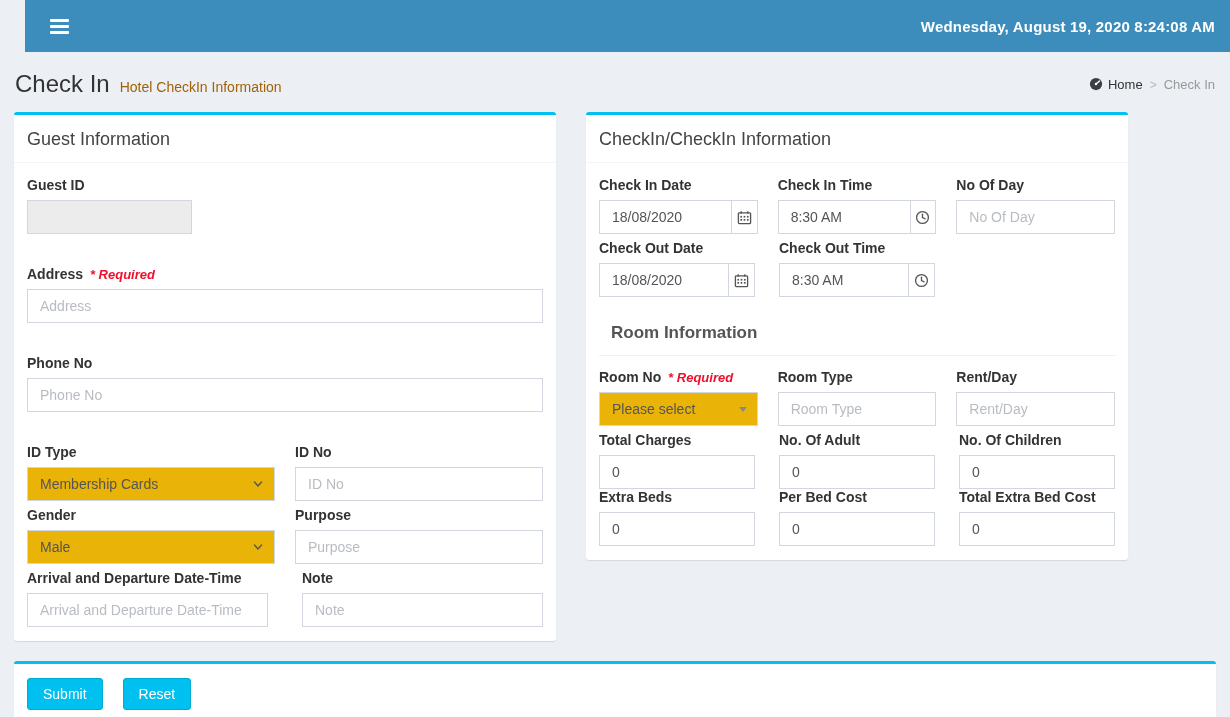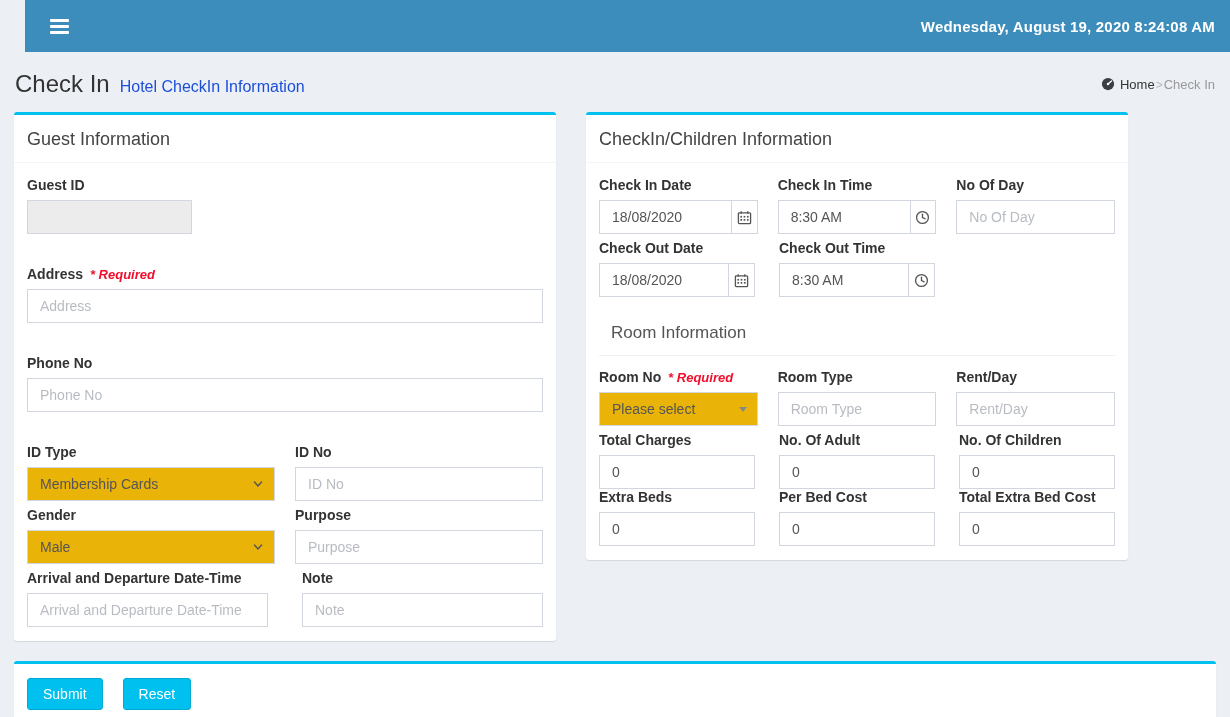--- a/index.html
+++ b/index.html
@@ -24,22 +24,22 @@
   .hamburger { width: 40px; height: 36px; display: flex; flex-direction: column;
     justify-content: center; gap: 3px; cursor: pointer; padding: 0 10px; }
   .hamburger span { display: block; height: 3px; width: 19px; background: #fff; border-radius: 1px; }
   .nav-datetime { color: #fff; font-weight: bold; font-size: 15px; letter-spacing: .2px; }
 
   
   .content { padding: 0 14px; }
   .page-header { display: flex; align-items: center; justify-content: space-between; padding: 18px 1px 14px 1px; }
   .ph-left { display: flex; align-items: baseline; gap: 10px; }
   .page-title { font-size: 24px; font-weight: 500; color: #333; }
-  .page-subtitle { font-size: 16px; color: #1d4ed8; }
-  .breadcrumb { display: flex; align-items: flex-end; gap: 1px; font-size: 13px; }
+  .page-subtitle { font-size: 14px; color: #a16207; }
+  .breadcrumb { display: flex; align-items: flex-end; gap: 7px; font-size: 13px; }
   .breadcrumb .bc-home { color: #333; display: flex; align-items: center; gap: 5px; cursor: pointer; }
   .breadcrumb .bc-sep { color: #b5bac0; font-size: 12px; }
   .breadcrumb .bc-current { color: #999; }
 
   
   .panel-row { display: flex; gap: 30px; align-items: flex-start; }
   .box {
     background: #fff;
     border-top: 3px solid #00c0ef;
     border-radius: 3px;
@@ -84,21 +84,21 @@
   
   .g-row { display: grid; }
   .row-idname { grid-template-columns: 165px 1fr; column-gap: 35px; }
   .row-2 { grid-template-columns: 1fr 1fr; column-gap: 34px; }
   .row-3 { grid-template-columns: 1fr 1fr 1fr; column-gap: 24px; }
   .mb21 { margin-bottom: 32px; }
   .mb6 { margin-bottom: 6px; gap: 20px; }
   .mb0 { margin-bottom: 0; }
 
   .section-heading {
-    font-size: 17px; color: #555; font-weight: 400;
+    font-size: 17px; color: #555; font-weight: 700;
     padding: 0 0 12px 12px; border-bottom: 1px solid #f0f0f0;
   }
   .sh-room { margin: 26px 0 13px 0; }
   .sh-bed { margin: 13px 0 13px 0; }
 
   
   .action-box {
     margin-top: 20px;
     background: #fff;
     border-top: 3px solid #00c0ef;
@@ -237,21 +237,21 @@
             </label>
             <input class="form-control" placeholder="Note" style="">
           </div>
         </div>
 
       </div>
     </div>
 
     <div class="box">
       <div class="box-header">
-        <div class="box-title">CheckIn/Children Information</div>
+        <div class="box-title">CheckIn/CheckIn Information</div>
       </div>
       <div class="box-body">
 
         <div class="g-row row-3 mb6">
           <div>
             <label>
               <span>Check In Date</span>
             </label>
             <div class="input-group">
               <input class="form-control" value="18/08/2020" style="">

